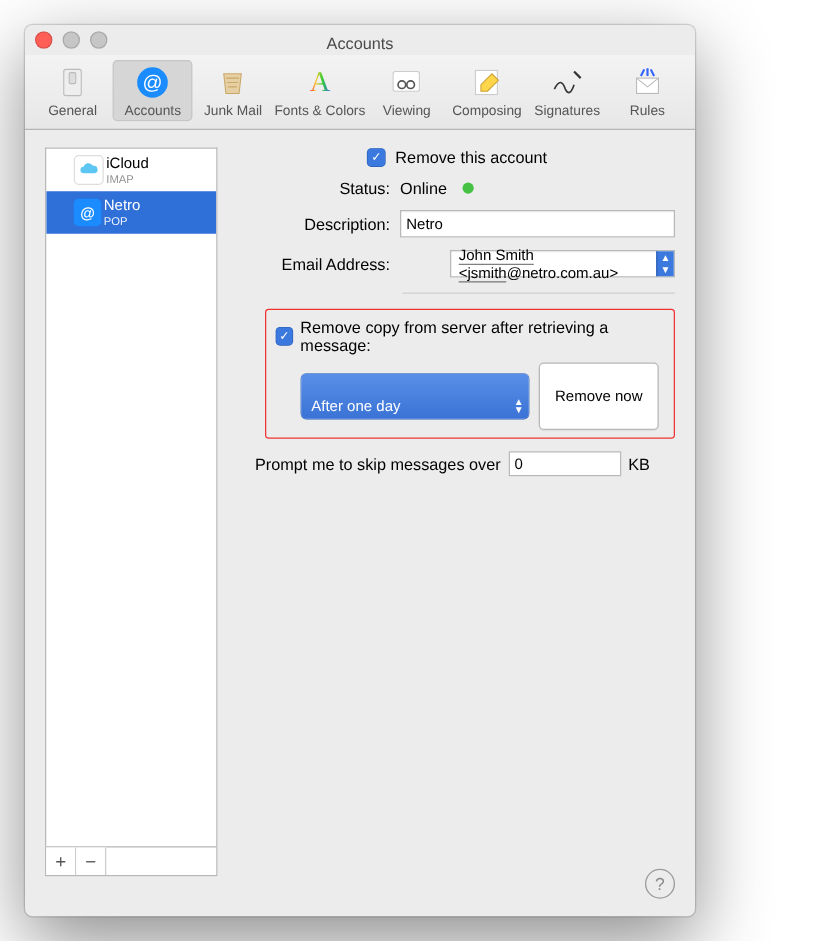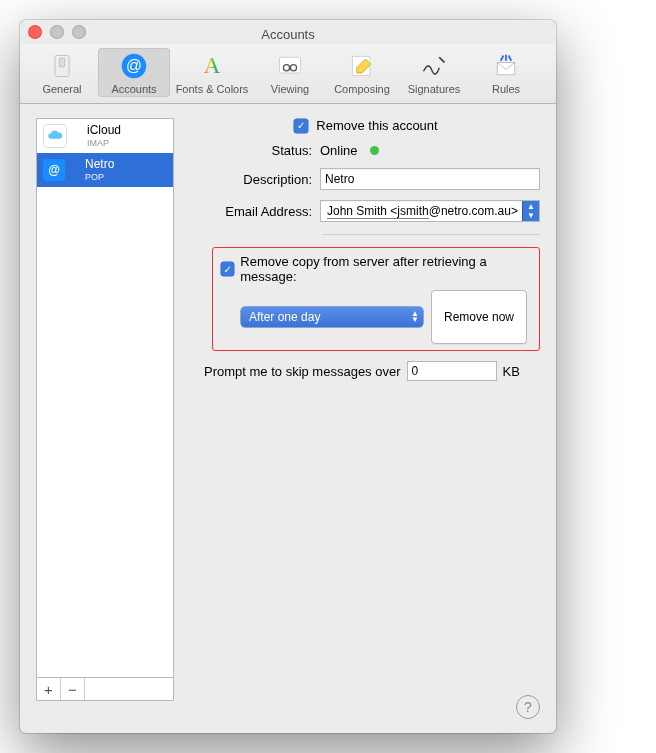--- a/index.html
+++ b/index.html
@@ -80,22 +80,22 @@
     height: 22px;
     display: flex;
     border: 1px solid #b8b8b8;
     background: #fff;
   }
   .addremove button {
     width: 24px; height: 100%; background: #fff; border: none; border-right: 1px solid #ccc;
     font-size: 15px; line-height: 1; color:#555; padding:0;
   }
   .acct {
-    display: flex; align-items: center; gap: 20px;
-    padding: 5px 6px;
+    display: flex; align-items: center; gap: 2px;
+    padding: 5px 22px;
     font-size: 12px;
   }
   .acct.selected { background: #2f6fd8; color:#fff; }
   .acct .aicon { width: 22px; height: 22px; border-radius:4px; display:flex;align-items:center;justify-content:center;}
   .acct .aicon.at { background:#1a8cff; color:#fff; font-weight:600;}
   .acct .ainfo { display:flex; flex-direction:column; line-height:1.15;}
   .acct .ainfo .sub { font-size:9px; opacity:0.9;}
   .acct:not(.selected) .sub { color:#888;}
   .main {
     flex: 1;
@@ -127,21 +127,21 @@
     flex: 1;
     height: 20px;
     border: 1px solid #b8b8b8;
     background: #fff;
     font-size: 12px;
     padding: 0 4px;
     box-shadow: inset 0 1px 0 rgba(0,0,0,0.04);
   }
   .emailselect {
     display:flex; align-items:center; justify-content:space-between;
-    padding: 0 0 0 6px; position:relative;
+    padding: 0 0 0 6px; position:relative;margin-left:40px;
   }
   .emailselect .cap {
     width: 16px; height: 100%;
     background:#3b79de;
     display:flex;align-items:center;justify-content:center;
     color:#fff;font-size:8px;
     border-left:1px solid #2a5db6;
   }
   .statusdot { width:9px;height:9px;border-radius:50%;background:#46c146;display:inline-block;margin-left:4px;}
   .checkbox {
@@ -151,21 +151,21 @@
   }
   .divider { height:1px;background:#cfcfcf;margin:2px 0 2px 130px;}
   .highlight {
     border:1.5px solid #e33; border-radius:3px; padding:6px 8px; margin-left:20px;
     display:flex;flex-direction:column;gap:6px;
   }
   .macselect {
     height:20px; width:170px; border-radius:4px;
     background:linear-gradient(#5a8fe8,#3a73d6); color:#fff;
     display:flex;align-items:center;justify-content:space-between;
-    padding:0 4px 0 8px; font-size:12px;
+    padding:16px 4px 0 8px; font-size:12px;
     box-shadow:0 0 0 0.5px #2a5db6;
   }
   .macselect .arr { font-size:8px; line-height:0.7; text-align:center;}
   .macbutton {
     height:20px; padding:16px 12px; border-radius:4px;
     background:#fff; border:1px solid #b8b8b8;
     font-size:12px; display:inline-flex;align-items:center;
     box-shadow:0 1px 0 rgba(0,0,0,0.05);
   }
   .smallfield { width:80px;height:18px;border:1px solid #b8b8b8;background:#fff;font-size:12px;padding:0 4px;}
@@ -200,20 +200,29 @@
       <span>General</span>
     </div>
     <div class="tbtn selected">
       <div class="ticon">
         <svg viewBox="0 0 32 32">
             <circle cx="16" cy="16" r="14" fill="#1a8cff"></circle>
             <text x="16" y="22" text-anchor="middle" font-size="18" fill="#fff" font-family="Arial">@</text>
           </svg>
       </div>
       <span>Accounts</span>
+    </div>
+    <div class="tbtn">
+      <div class="ticon">
+        <svg viewBox="0 0 32 32">
+            <path d="M8 8 h16 l-2 18 h-12 z" fill="#e6cfa3" stroke="#c9a96a"></path>
+            <path d="M10 12 l12 0 M11 16 l10 0 M12 20 l8 0" stroke="#c9a96a" fill="none"></path>
+          </svg>
+      </div>
+      <span>Junk Mail</span>
     </div>
     <div class="tbtn" style="width:84px">
       <div class="ticon">
         <svg viewBox="0 0 32 32">
           <defs>
               <linearGradient id="rb" x1="0" x2="1">
                 <stop offset="0" stop-color="#f33"></stop>
                 <stop offset="0.3" stop-color="#fc3"></stop>
                 <stop offset="0.6" stop-color="#3c3"></stop>
                 <stop offset="1" stop-color="#36f"></stop>

